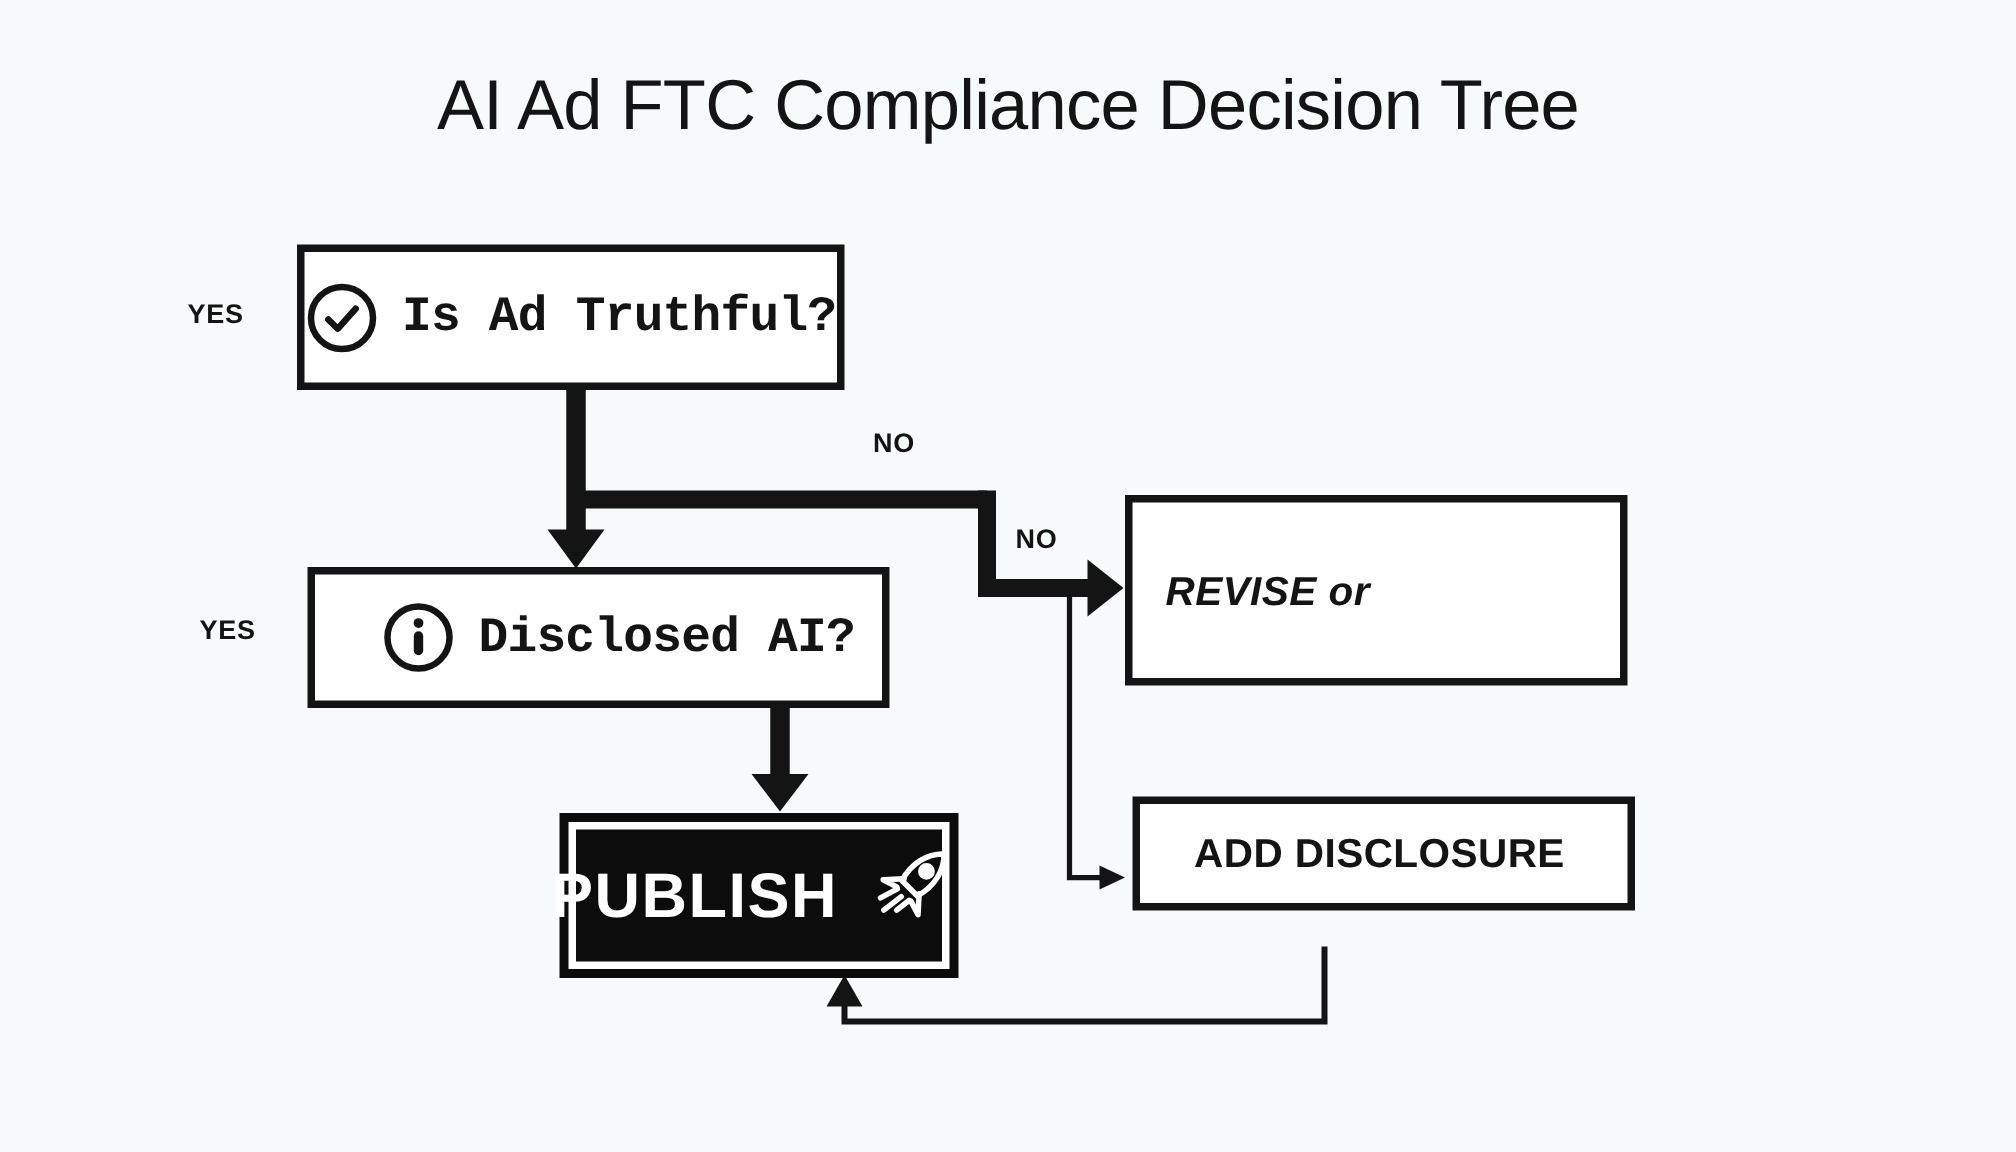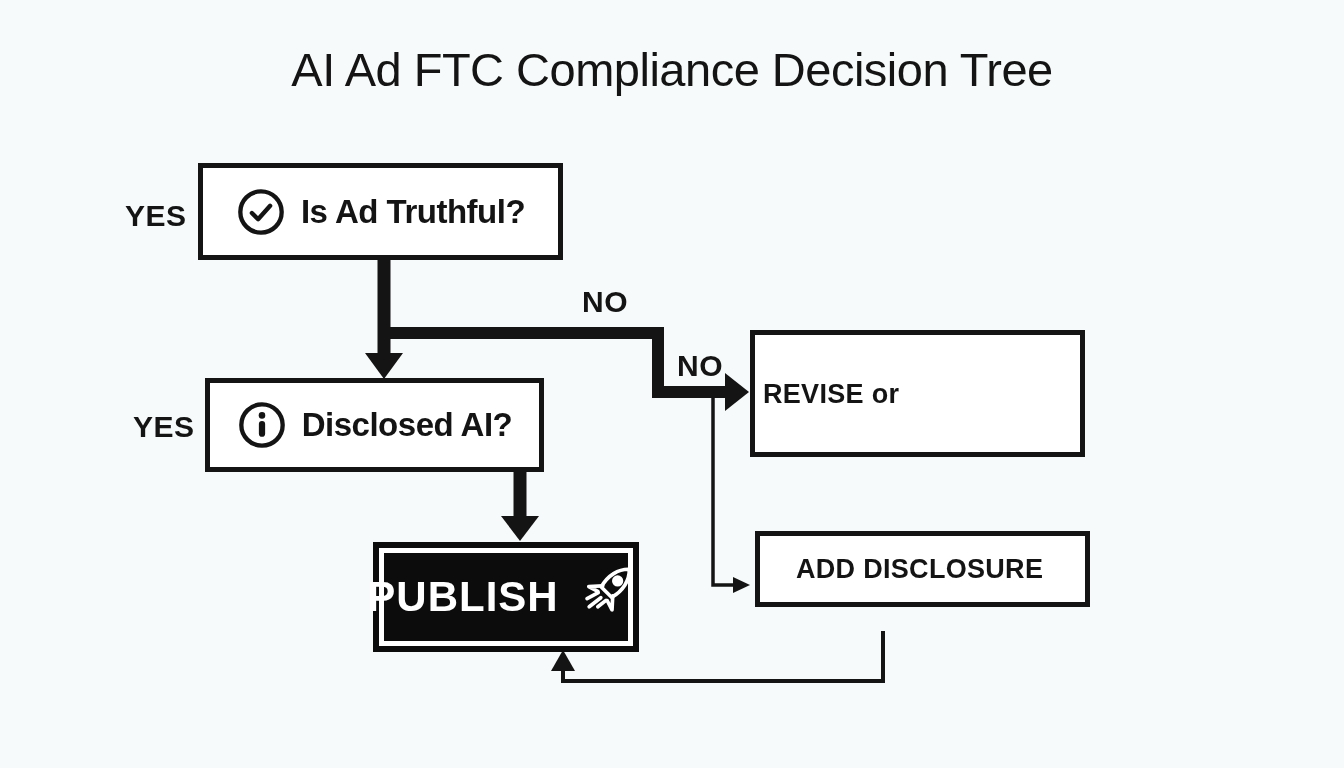--- a/index.html
+++ b/index.html
@@ -11,32 +11,32 @@
     overflow:hidden;
   }
   .title {
     position:absolute; top:42px; left:0; width:100%;
     text-align:center; font-size:47px; font-weight:normal; letter-spacing:-0.5px;
   }
   .connectors { position:absolute; left:0; top:0; width:1344px; height:768px; }
   .qbox {
     position:absolute; box-sizing:border-box;
     border:5px solid var(--ink, #141414); background:var(--box-fill, #ffffff);
-    display:flex; align-items:center; justify-content:center; gap:15px;
+    display:flex; align-items:center; gap:15px;font-family:Liberation Mono, monospace;
   }
   .qbox .qlabel { font-size:33px; font-weight:bold; letter-spacing:-0.5px; white-space:nowrap; }
   .qbox .icon { display:flex; }
-  .side-label { position:absolute; font-size:30px; font-weight:bold; letter-spacing:0.5px; }
+  .side-label { position:absolute; font-size:18px; font-weight:bold; letter-spacing:0.5px; }
   .action-box {
     position:absolute; box-sizing:border-box;
     border:5px solid var(--ink, #141414); background:var(--box-fill, #ffffff);
     display:flex; flex-direction:column; justify-content:center;
     font-size:27px; font-weight:bold; line-height:34px; letter-spacing:0.3px;
   }
-  .revise-box { padding-left:8px; }
+  .revise-box { padding-left:22px;font-style:italic; }
   .disclosure-box { padding-left:17px; }
   .publish-outer {
     position:absolute; left:373px; top:542px; width:266px; height:110px;
     box-sizing:border-box; border:6px solid var(--publish-bg, #0c0c0c);
     background:#ffffff; padding:5px;
   }
   .publish-inner {
     box-sizing:border-box; width:100%; height:100%;
     background:var(--publish-bg, #0c0c0c);
     display:flex; align-items:center; justify-content:center; gap:8px;
@@ -82,21 +82,21 @@
   <div class="qbox" style="left:198px; top:163px; width:365px; height:97px;">
     <span class="icon">
       <svg viewBox="0 0 52 52" width="50" height="50" xmlns="http://www.w3.org/2000/svg">
         <circle cx="26" cy="26" r="21.5" fill="none" stroke="#141414" stroke-width="4.5"></circle>
         <path d="M16.5 27 L23 33.5 L35.5 19.5" fill="none" stroke="#141414" stroke-width="4.5" stroke-linecap="round" stroke-linejoin="round"></path>
       </svg>
     </span>
     <span class="qlabel">Is Ad Truthful?</span>
   </div>
 
-  <div class="qbox" style="left:205px; top:378px; width:339px; height:94px;">
+  <div class="qbox" style="left:205px; top:378px; width:388px; height:94px;padding-left:44px;">
     <span class="icon">
       <svg viewBox="0 0 52 52" width="50" height="50" xmlns="http://www.w3.org/2000/svg">
         <circle cx="26" cy="26" r="21.5" fill="none" stroke="#141414" stroke-width="4.5"></circle>
         <circle cx="26" cy="16" r="3.4" fill="#141414"></circle>
         <path d="M26 25 V35" fill="none" stroke="#141414" stroke-width="6.5" stroke-linecap="round"></path>
       </svg>
     </span>
     <span class="qlabel">Disclosed AI?</span>
   </div>
 

